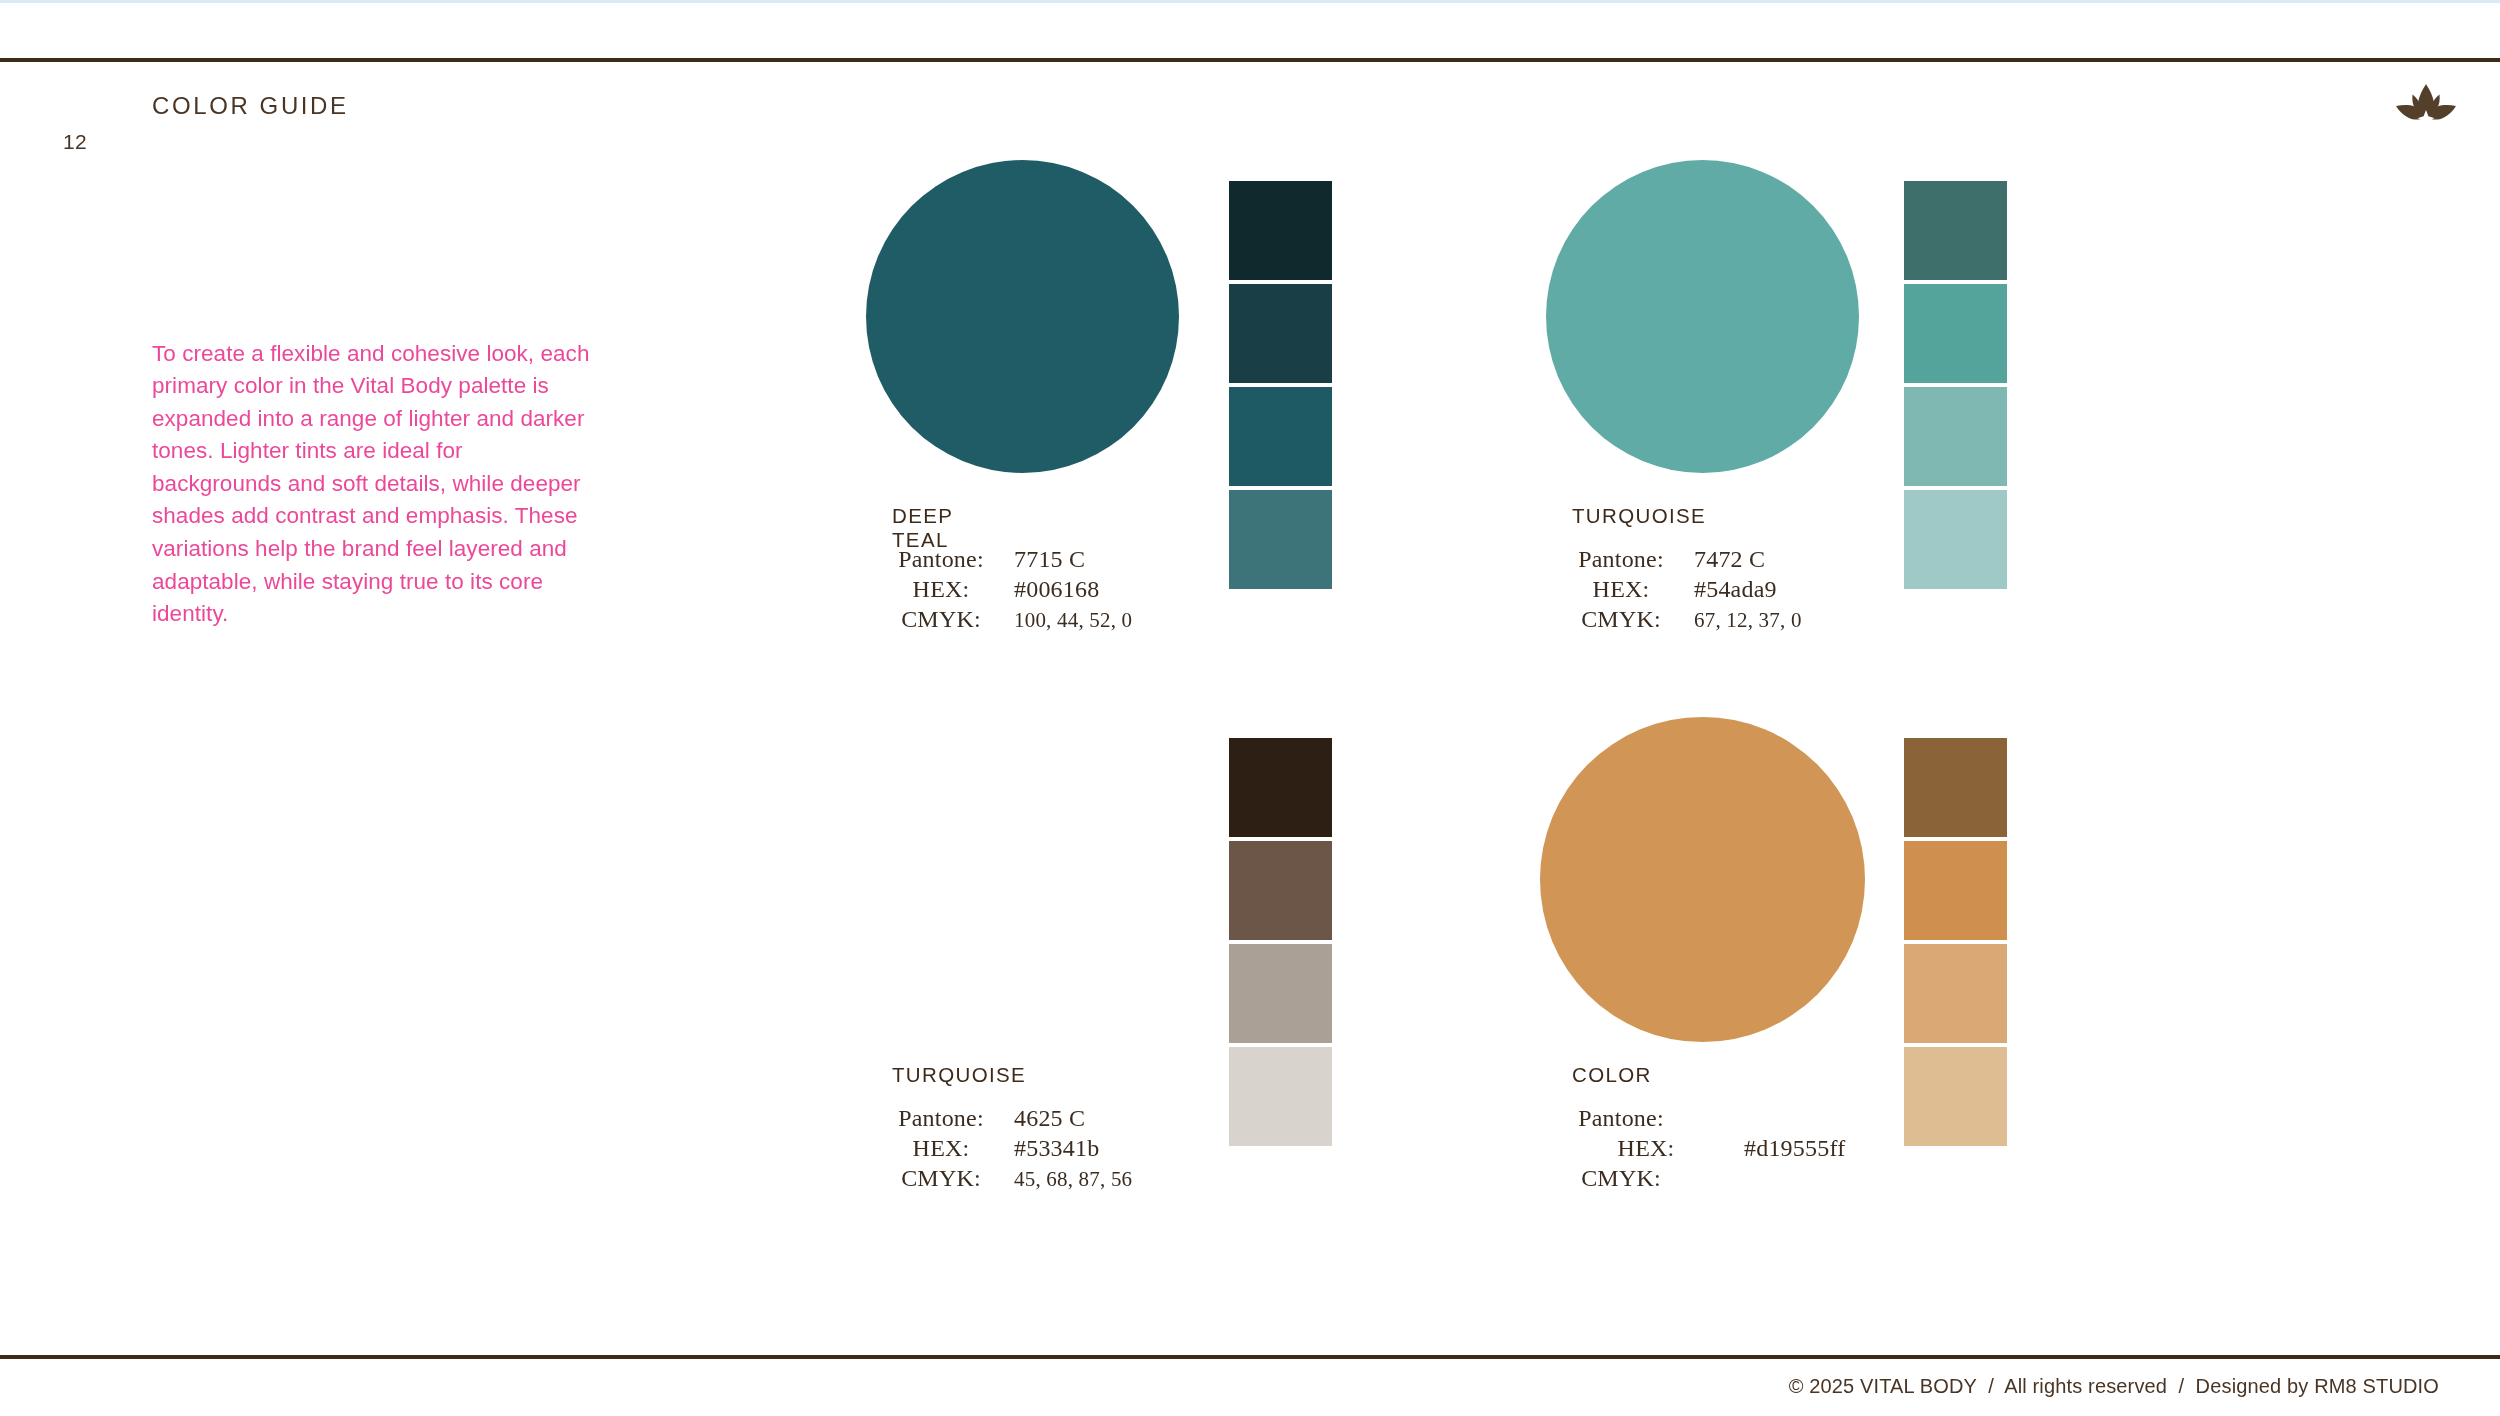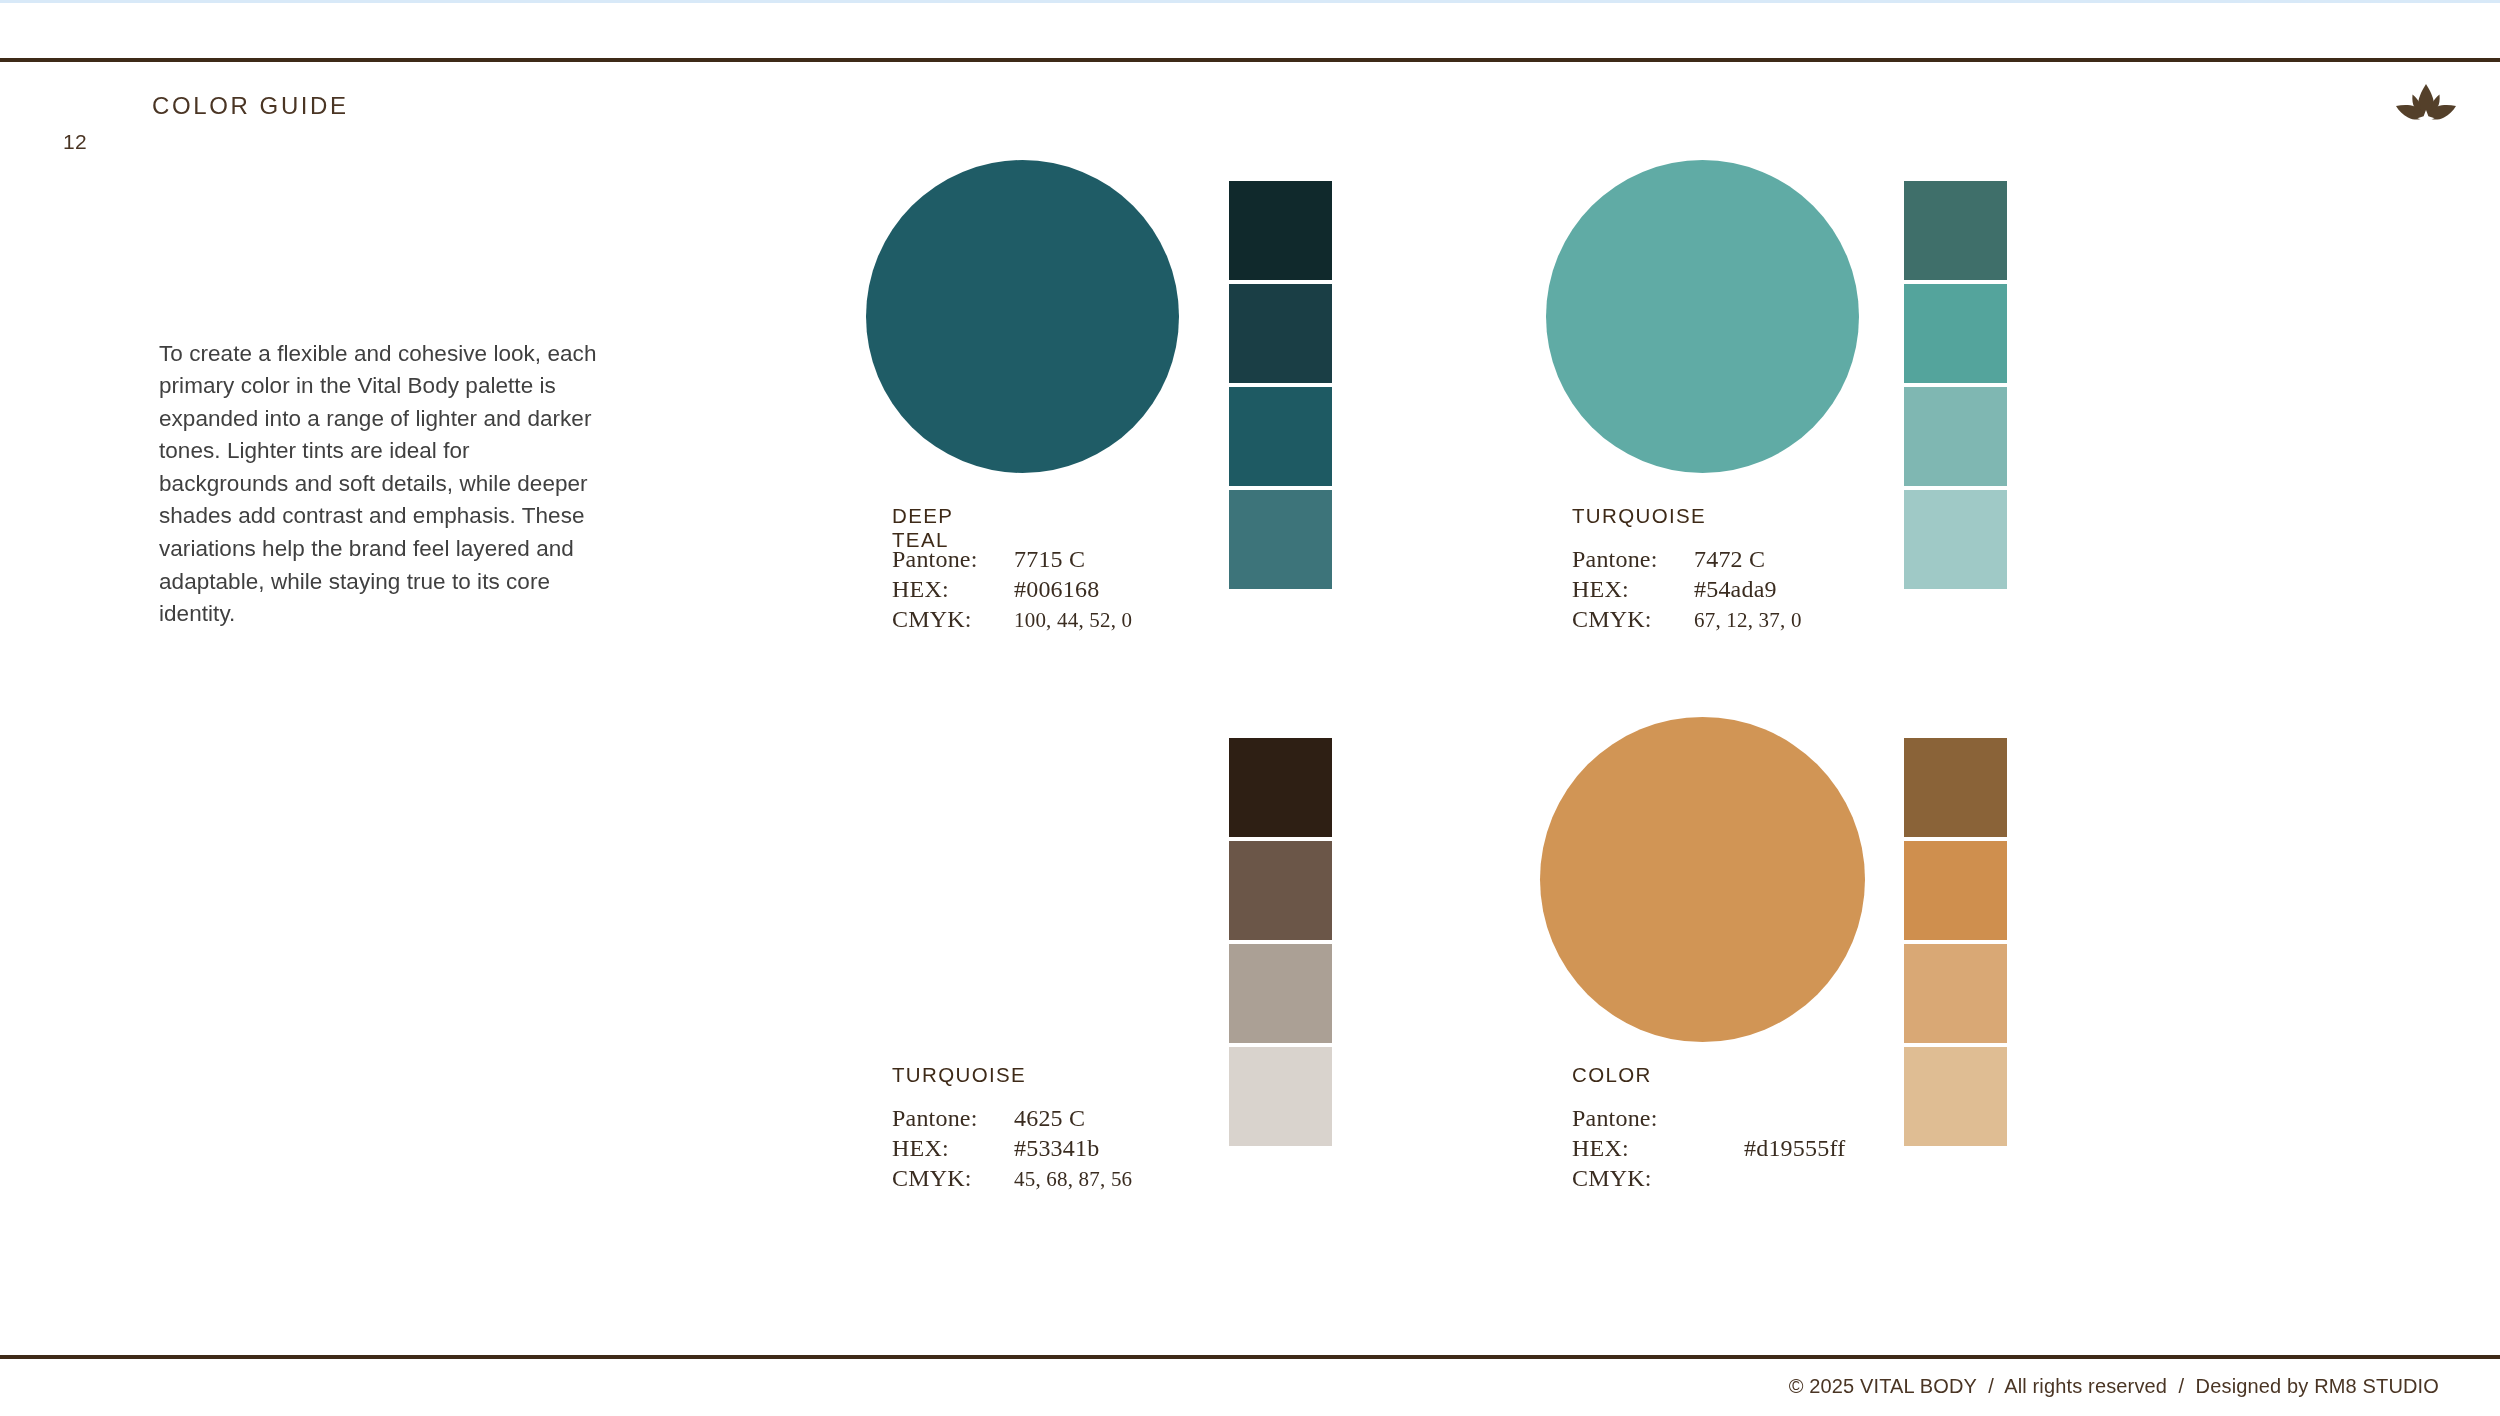--- a/index.html
+++ b/index.html
@@ -82,26 +82,26 @@
     left: 152px;
     top: 185px;
     font-size: 43px;
     font-weight: 700;
     letter-spacing: 0.6px;
     color: #3e2a18;
   }
 
   .intro-copy {
     position: absolute;
-    left: 159px;
+    left: 152px;
     top: 315px;
     width: 440px;
     font-size: 22.5px;
     line-height: 32.6px;
-    color: #404040;
+    color: #ec4899;
     letter-spacing: 0.05px;
   }
 
   
   .swatch-group {
     position: absolute;
   }
   .group-deep-teal  { left: 860px;  top: 160px; }
   .group-turquoise  { left: 1540px; top: 160px; }
   .group-chocolate  { left: 860px;  top: 717px; }
@@ -159,20 +159,21 @@
     font-family: "Liberation Serif", serif;
     color: #3a2c20;
   }
   .group-chocolate .spec-table,
   .group-honey .spec-table { top: 388px; }
 
   .spec-row {
     display: flex;
     align-items: baseline;
     height: 30px;
+    text-align: center;
   }
   .spec-key {
     width: 98px;
     flex: 0 0 98px;
     font-size: 24px;
     letter-spacing: 0.2px;
   }
   .spec-val {
     font-size: 24px;
     letter-spacing: 0.2px;

